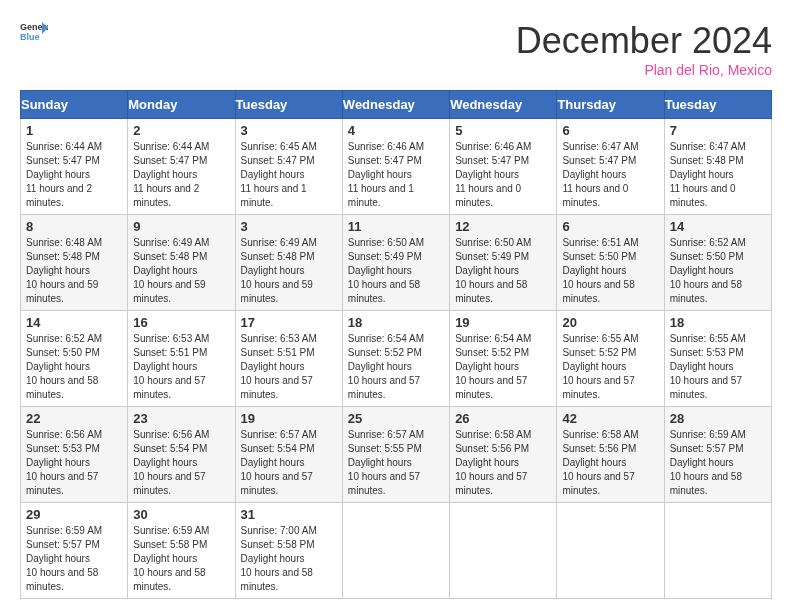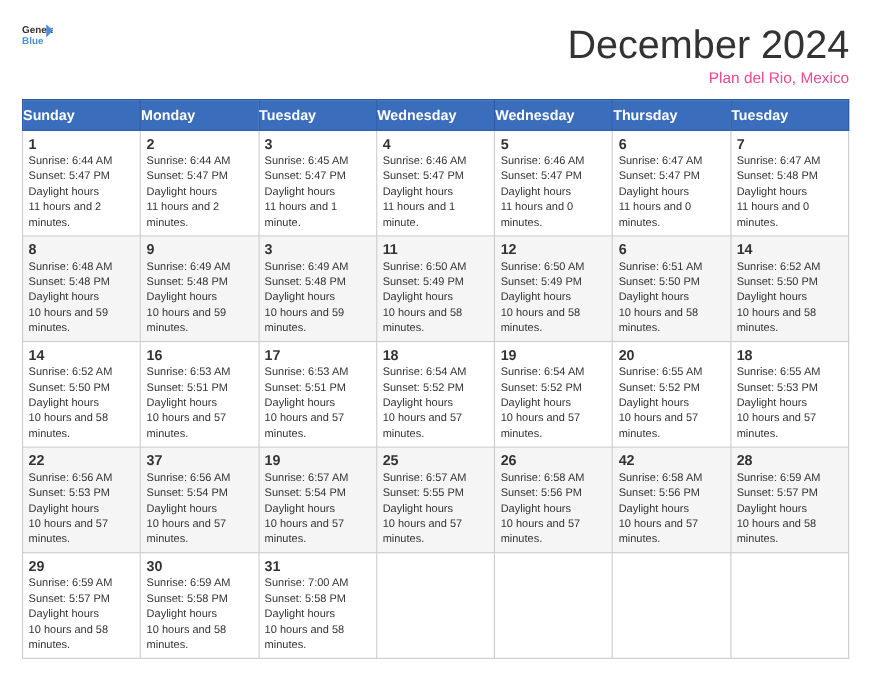--- a/index.html
+++ b/index.html
@@ -197,21 +197,21 @@
           <span class="day-num">18</span>
           <div class="day-info">Sunrise: 6:55 AM<br>Sunset: 5:53 PM<br>Daylight hours<br>10 hours and 57 minutes.</div>
         </td>
       </tr>
       <tr>
         <td>
           <span class="day-num">22</span>
           <div class="day-info">Sunrise: 6:56 AM<br>Sunset: 5:53 PM<br>Daylight hours<br>10 hours and 57 minutes.</div>
         </td>
         <td>
-          <span class="day-num">37</span>
+          <span class="day-num">23</span>
           <div class="day-info">Sunrise: 6:56 AM<br>Sunset: 5:54 PM<br>Daylight hours<br>10 hours and 57 minutes.</div>
         </td>
         <td>
           <span class="day-num">19</span>
           <div class="day-info">Sunrise: 6:57 AM<br>Sunset: 5:54 PM<br>Daylight hours<br>10 hours and 57 minutes.</div>
         </td>
         <td>
           <span class="day-num">25</span>
           <div class="day-info">Sunrise: 6:57 AM<br>Sunset: 5:55 PM<br>Daylight hours<br>10 hours and 57 minutes.</div>
         </td>

